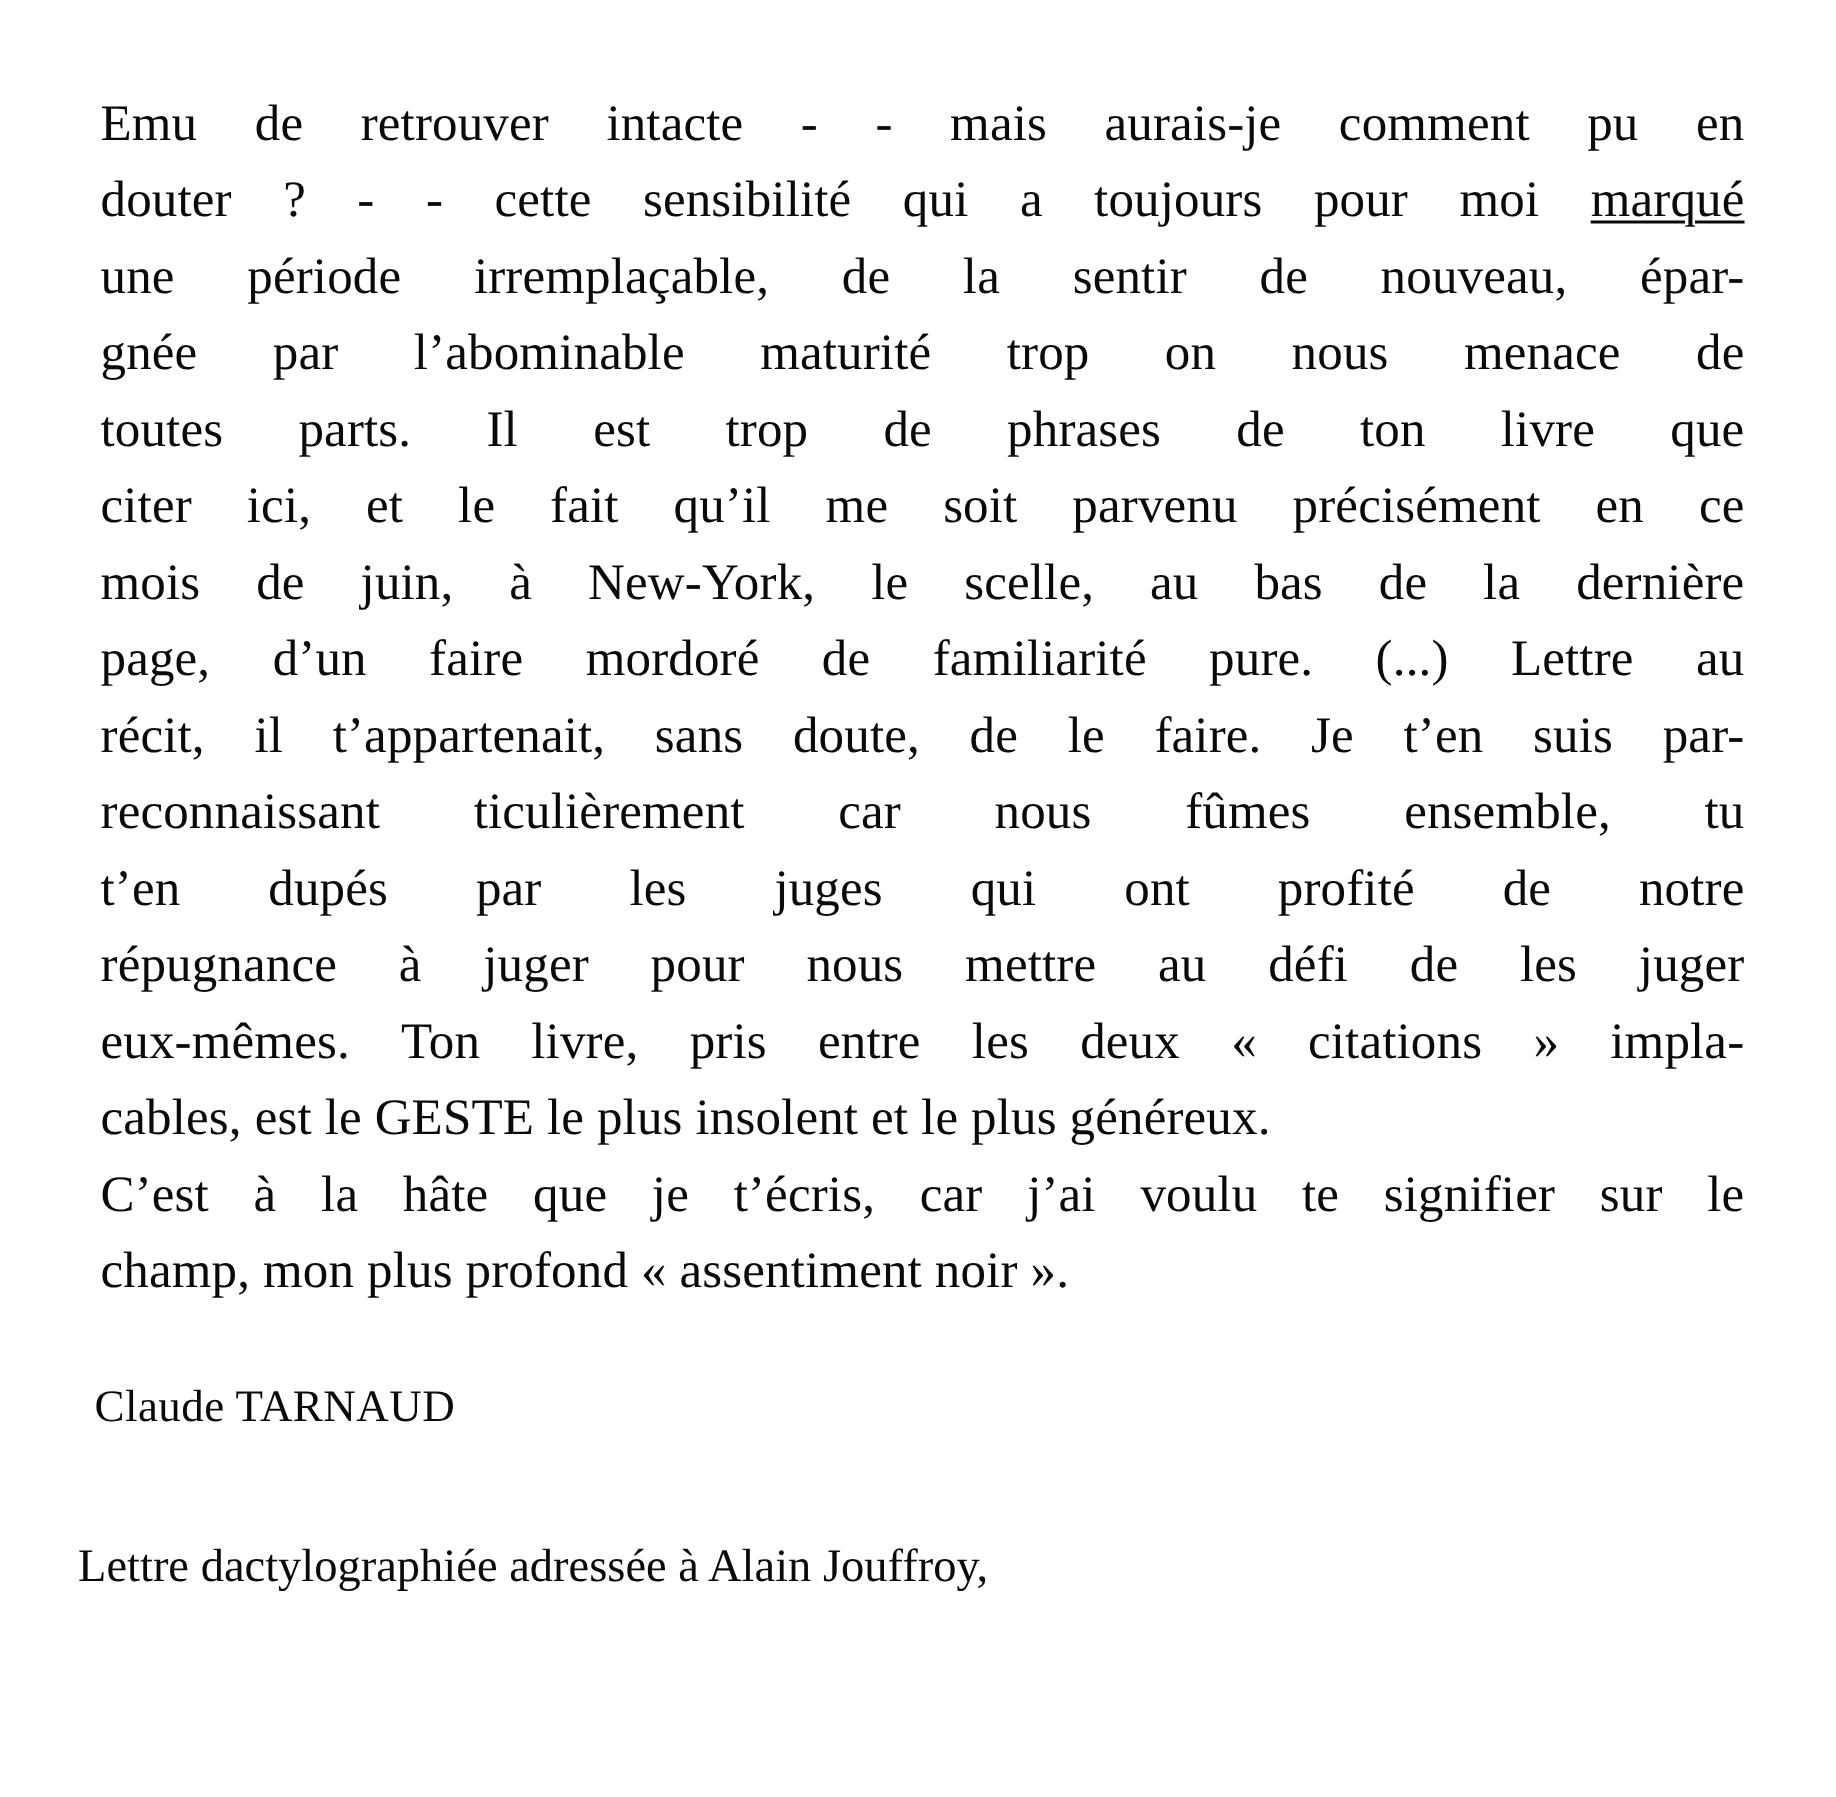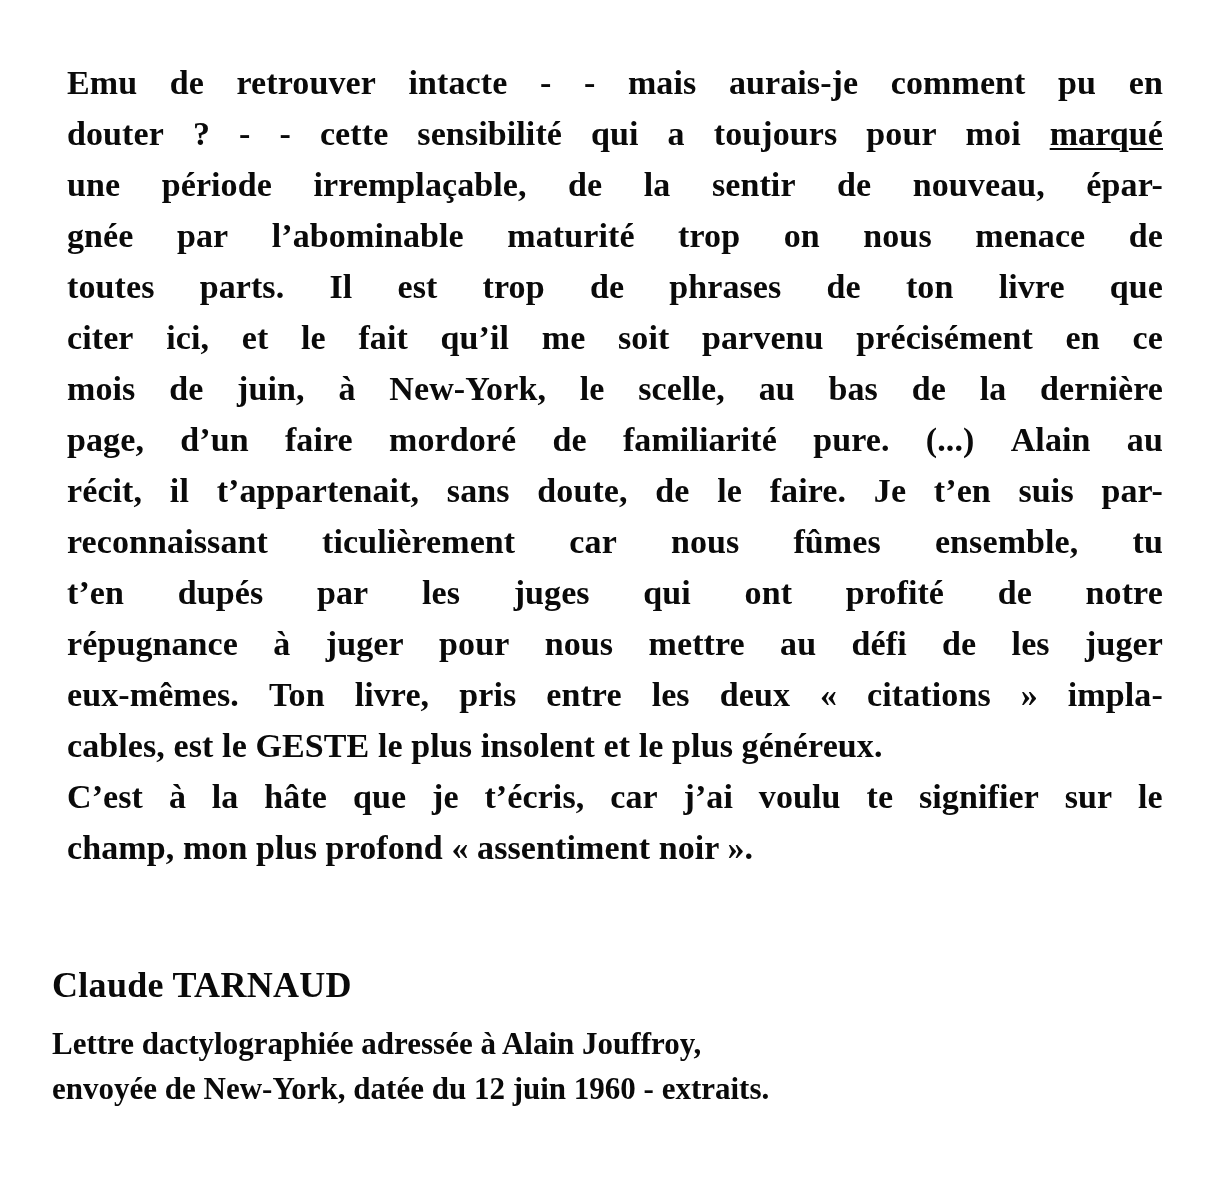--- a/index.html
+++ b/index.html
@@ -16,21 +16,20 @@
     color: #0a0a0a;
     -webkit-font-smoothing: antialiased;
   }
 
   .page {
     position: relative;
     width: 1224px;
     height: 1198px;
     background: #ffffff;
     box-sizing: border-box;
-    font-weight: bold;
   }
 
   .text-block {
     position: absolute;
     left: 67px;
     top: 57px;
     width: 1096px;
   }
 
   
@@ -50,26 +49,25 @@
     white-space: pre;
   }
   .body-line .w.underline {
     text-decoration: underline;
     text-underline-offset: 3px;
     text-decoration-thickness: 2px;
   }
 
   .signature {
     position: absolute;
-    left: 52px;
+    left: 63px;
     top: 915px;
-    font-size: 36px;
+    font-size: 30px;
     line-height: 46px;
     letter-spacing: 0.3px;
-    margin-top: 47px;
   }
 
   .caption {
     position: absolute;
     left: 52px;
     top: 1021px;
     font-size: 31px;
     line-height: 45px;
   }
   .caption-line {
@@ -105,21 +103,21 @@
 
     <div class="body-line">
       <span class="w">citer</span><span class="w">ici,</span><span class="w">et</span><span class="w">le</span><span class="w">fait</span><span class="w">qu’il</span><span class="w">me</span><span class="w">soit</span><span class="w">parvenu</span><span class="w">précisément</span><span class="w">en</span><span class="w">ce</span>
     </div>
 
     <div class="body-line">
       <span class="w">mois</span><span class="w">de</span><span class="w">juin,</span><span class="w">à</span><span class="w">New-York,</span><span class="w">le</span><span class="w">scelle,</span><span class="w">au</span><span class="w">bas</span><span class="w">de</span><span class="w">la</span><span class="w">dernière</span>
     </div>
 
     <div class="body-line">
-      <span class="w">page,</span><span class="w">d’un</span><span class="w">faire</span><span class="w">mordoré</span><span class="w">de</span><span class="w">familiarité</span><span class="w">pure.</span><span class="w">(...)</span><span class="w">Alain</span><span class="w">au</span>
+      <span class="w">page,</span><span class="w">d’un</span><span class="w">faire</span><span class="w">mordoré</span><span class="w">de</span><span class="w">familiarité</span><span class="w">pure.</span><span class="w">(...)</span><span class="w">Lettre</span><span class="w">au</span>
     </div>
 
     <div class="body-line">
       <span class="w">récit,</span><span class="w">il</span><span class="w">t’appartenait,</span><span class="w">sans</span><span class="w">doute,</span><span class="w">de</span><span class="w">le</span><span class="w">faire.</span><span class="w">Je</span><span class="w">t’en</span><span class="w">suis</span><span class="w">par-</span>
     </div>
 
     <div class="body-line">
       <span class="w">reconnaissant</span><span class="w">ticulièrement</span><span class="w">car</span><span class="w">nous</span><span class="w">fûmes</span><span class="w">ensemble,</span><span class="w">tu</span>
     </div>
 
@@ -142,16 +140,15 @@
     </div>
 
     <div class="body-line last-line">champ, mon plus profond « assentiment noir ».</div>
 
   </div>
 
   <div class="signature">Claude TARNAUD</div>
 
   <div class="caption">
     <div class="caption-line">Lettre dactylographiée adressée à Alain Jouffroy,</div>
-    <div class="caption-line">envoyée de New-York, datée du 12 juin 1960 - extraits.</div>
   </div>
 
 </div>
 
 </body></html>

